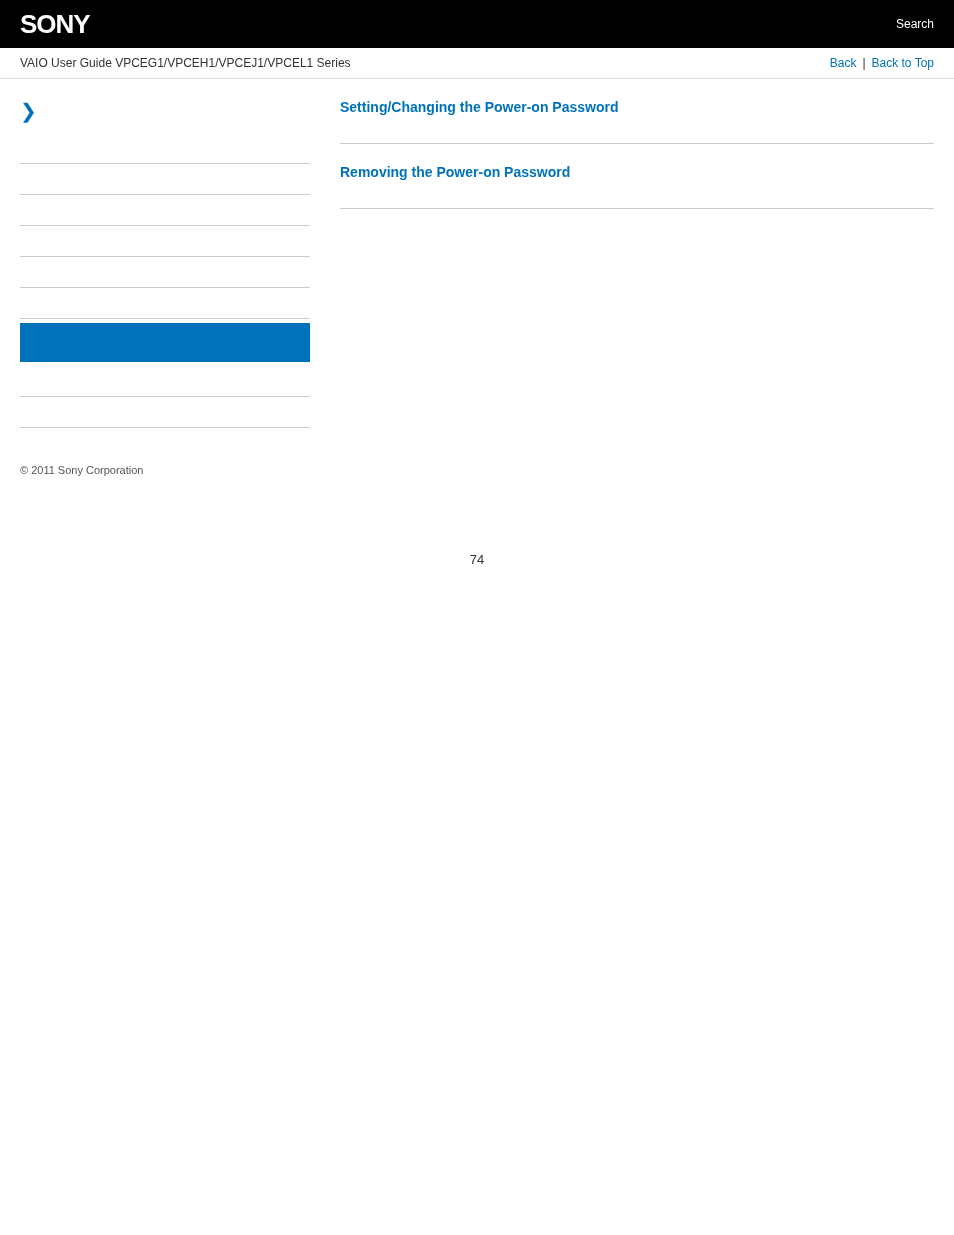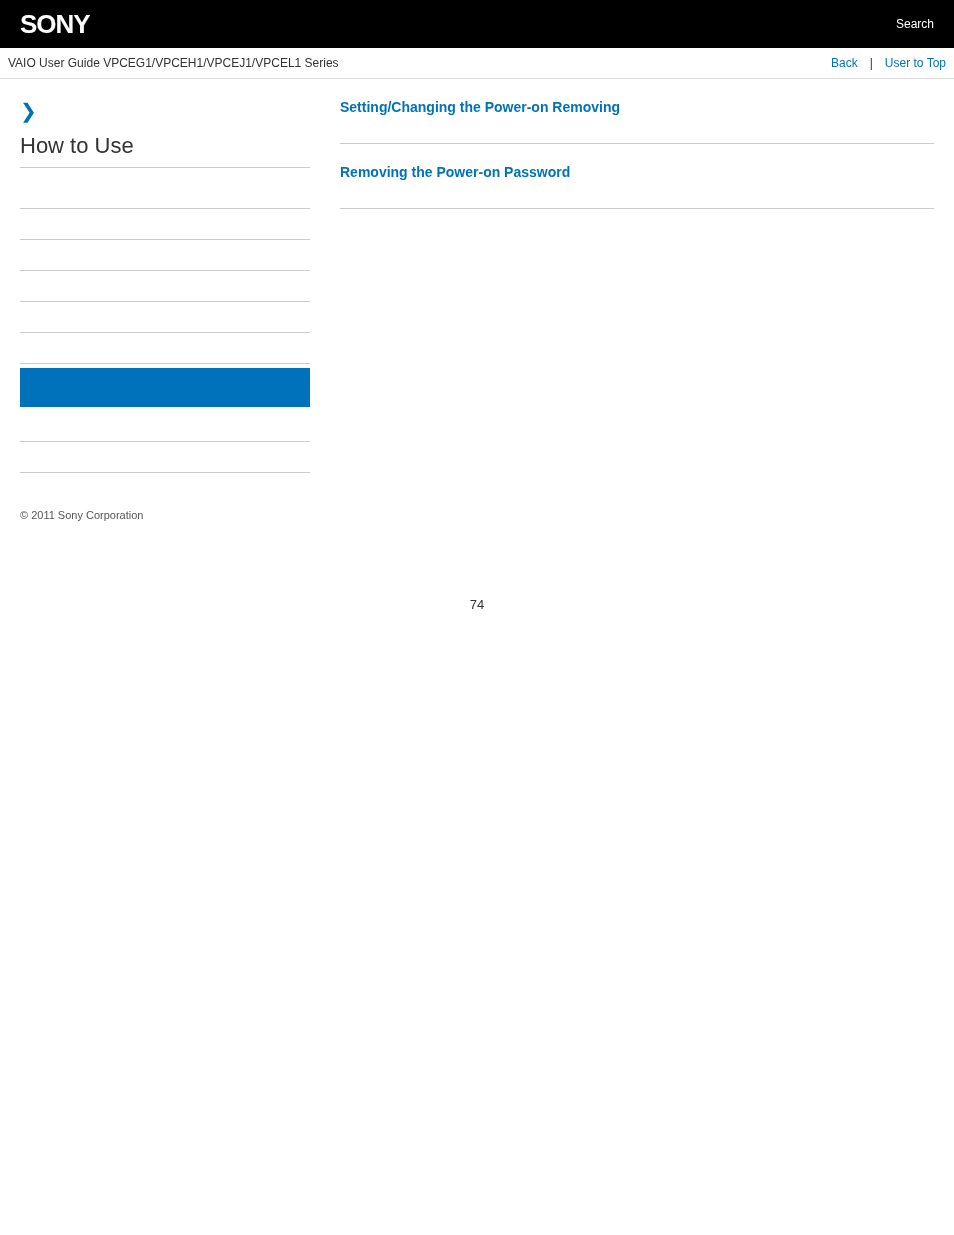--- a/index.html
+++ b/index.html
@@ -34,30 +34,30 @@
       background: none;
       border: none;
       cursor: pointer;
     }
 
     
     #breadcrumb-bar {
       display: flex;
       justify-content: space-between;
       align-items: flex-start;
-      padding: 8px 8px;
+      padding: 8px 20px;
       border-bottom: 1px solid #ddd;
       font-size: 12px;
       color: #333;
     }
     #breadcrumb-bar a {
       color: #0072bc;
       text-decoration: none;
     }
-    #nav-links { display: flex; gap: 12px; align-items: center; color: #0072bc; }
+    #nav-links { display: flex; gap: 6px; align-items: center; color: #0072bc; }
     #nav-separator { color: #333; }
 
     
     #main-content {
       display: flex;
       padding: 20px;
       gap: 20px;
     }
 
     
@@ -157,51 +157,50 @@
 <div id="header">
   <span id="sony-logo">SONY</span>
   <button id="search-button">Search</button>
 </div>
 
 <div id="breadcrumb-bar">
   <span>VAIO User Guide VPCEG1/VPCEH1/VPCEJ1/VPCEL1 Series</span>
   <div id="nav-links">
     <a href="#">Back</a>
     <span id="nav-separator">|</span>
-    <a href="#">User to Top</a>
+    <a href="#">Back to Top</a>
   </div>
 </div>
 
 <div id="main-content">
 
   <div id="sidebar">
 
     <span id="expand-icon">❯</span>
 
-    <div id="sidebar-title">How to Use</div>
 
     <div class="sidebar-item">&nbsp;</div>
     <div class="sidebar-item">&nbsp;</div>
     <div class="sidebar-item">&nbsp;</div>
     <div class="sidebar-item">&nbsp;</div>
     <div class="sidebar-item">&nbsp;</div>
     <div class="sidebar-item">&nbsp;</div>
 
     <div class="sidebar-item-active">&nbsp;</div>
 
     <div class="sidebar-item">&nbsp;</div>
     <div class="sidebar-item">&nbsp;</div>
 
     <div id="copyright">© 2011 Sony Corporation</div>
   </div>
 
   <div id="content-area">
 
     <div class="content-section content-section-border">
-      <a href="#" class="section-title">Setting/Changing the Power-on Removing</a>
+      <a href="#" class="section-title">Setting/Changing the Power-on Password</a>
     </div>
 
     <div class="content-section content-section-border">
       <a href="#" class="section-title">Removing the Power-on Password</a>
     </div>
 
 
   </div>
 </div>
 

